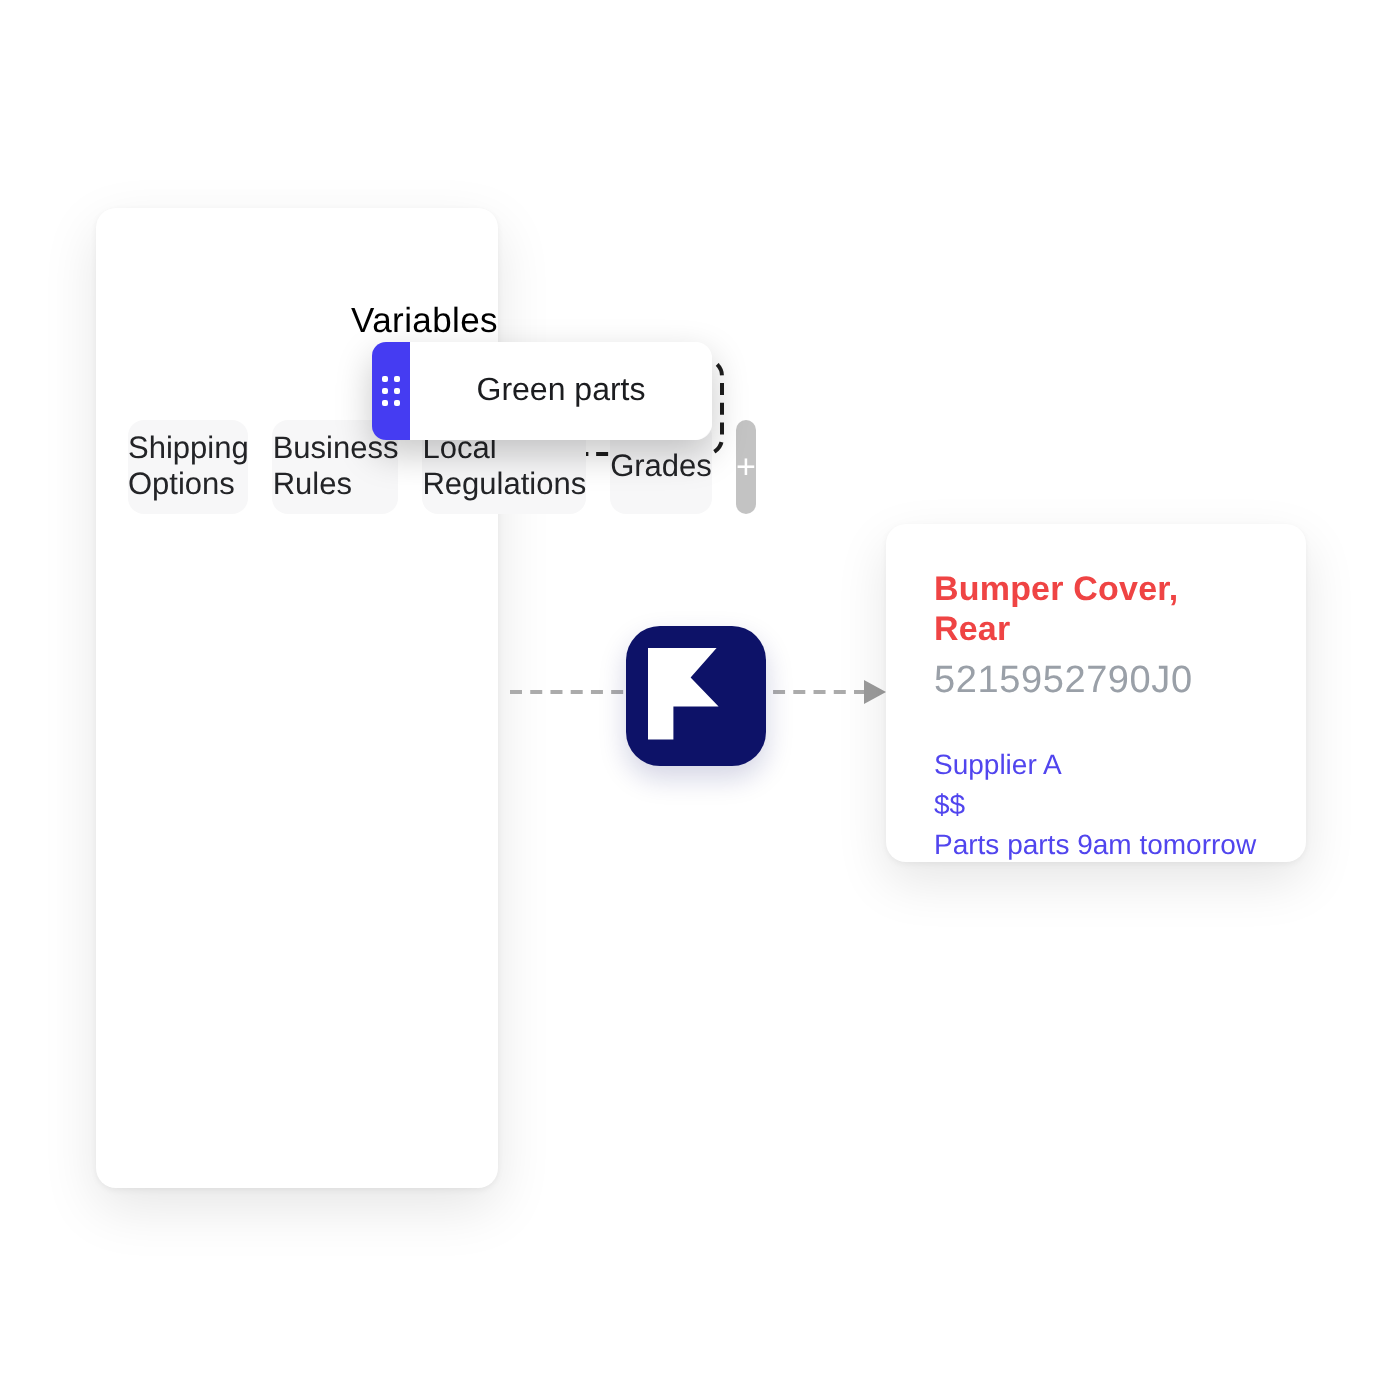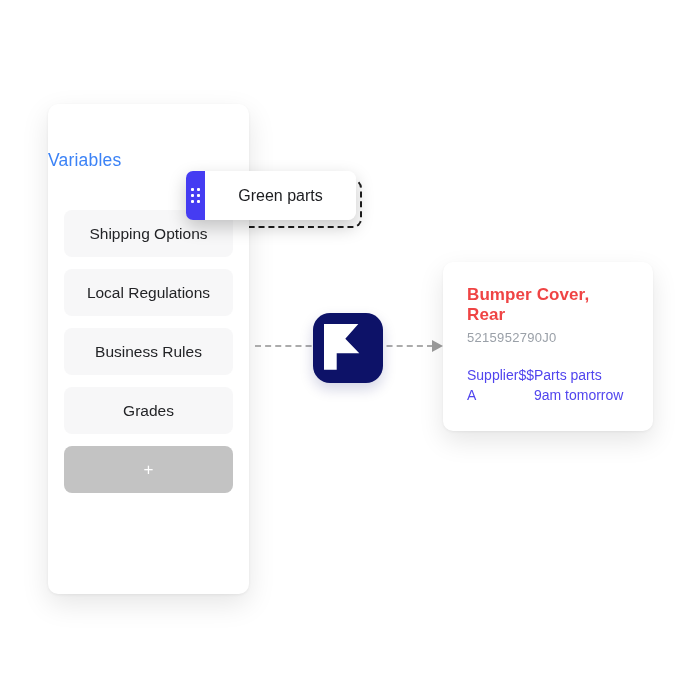--- a/index.html
+++ b/index.html
@@ -17,26 +17,26 @@
     border:2px dashed #1e1e1e;border-radius:9px;z-index:1;
   }
 
   
   .panel{
     position:absolute;left:48px;top:104px;width:201px;height:490px;
     background:#fff;border-radius:10px;z-index:2;
     box-shadow:0 1px 3px rgba(0,0,0,.06),0 10px 28px rgba(0,0,0,.10);
   }
   .panel-title{
-    position:absolute;top:46px;left:0;width:100%;text-align:left;
-    font-size:17.5px;font-weight:500;color:#3b82f6;letter-spacing:.2px;
+    position:absolute;top:46px;left:0;width:100%;text-align:right;
+    font-size:17.5px;font-weight:500;color:#000000;letter-spacing:.2px;
   }
   .items{
     position:absolute;top:106px;left:16px;right:16px;
-    display:flex;flex-direction:column;gap:12px;
+    display:flex;flex-direction:row;gap:12px;
   }
   .item{
     height:47px;border-radius:8px;background:var(--item-bg);
     display:flex;align-items:center;justify-content:center;
     font-size:15.5px;color:#232427;cursor:grab;
   }
   .add-btn{
     height:47px;border:none;border-radius:8px;background:var(--add-bg);
     color:#fff;font-size:17px;font-family:inherit;cursor:pointer;
     display:flex;align-items:center;justify-content:center;
@@ -79,37 +79,37 @@
   }
   .app-icon svg{display:block;}
 
   
   .part-card{
     position:absolute;left:443px;top:262px;width:210px;height:169px;
     background:#fff;border-radius:10px;z-index:2;padding:23px 24px;
     box-shadow:0 1px 3px rgba(0,0,0,.05),0 10px 26px rgba(0,0,0,.10);
   }
   .part-title{font-size:17px;font-weight:700;color:#ef4444;letter-spacing:.1px;}
-  .part-number{margin-top:5px;font-size:13px;color:var(--muted);letter-spacing:.3px;}
-  .part-details{margin-top:20px;display:flex;flex-direction:row;}
+  .part-number{margin-top:5px;font-size:19px;color:var(--muted);letter-spacing:.3px;}
+  .part-details{margin-top:20px;display:flex;flex-direction:column;}
   .detail-line{font-size:14px;line-height:20px;color:var(--link);}
 </style>
 </head>
 <body>
 
 <div class="canvas">
 
   <div class="ghost"></div>
 
   <section class="panel">
     <h2 class="panel-title">Variables</h2>
     <div class="items">
       <div class="item">Shipping Options</div>
+      <div class="item">Business Rules</div>
       <div class="item">Local Regulations</div>
-      <div class="item">Business Rules</div>
       <div class="item">Grades</div>
       <button class="add-btn">+</button>
     </div>
   </section>
 
   <div class="chip">
     <div class="chip-handle">
       <span class="dots">
         <i></i>
           <i></i>

